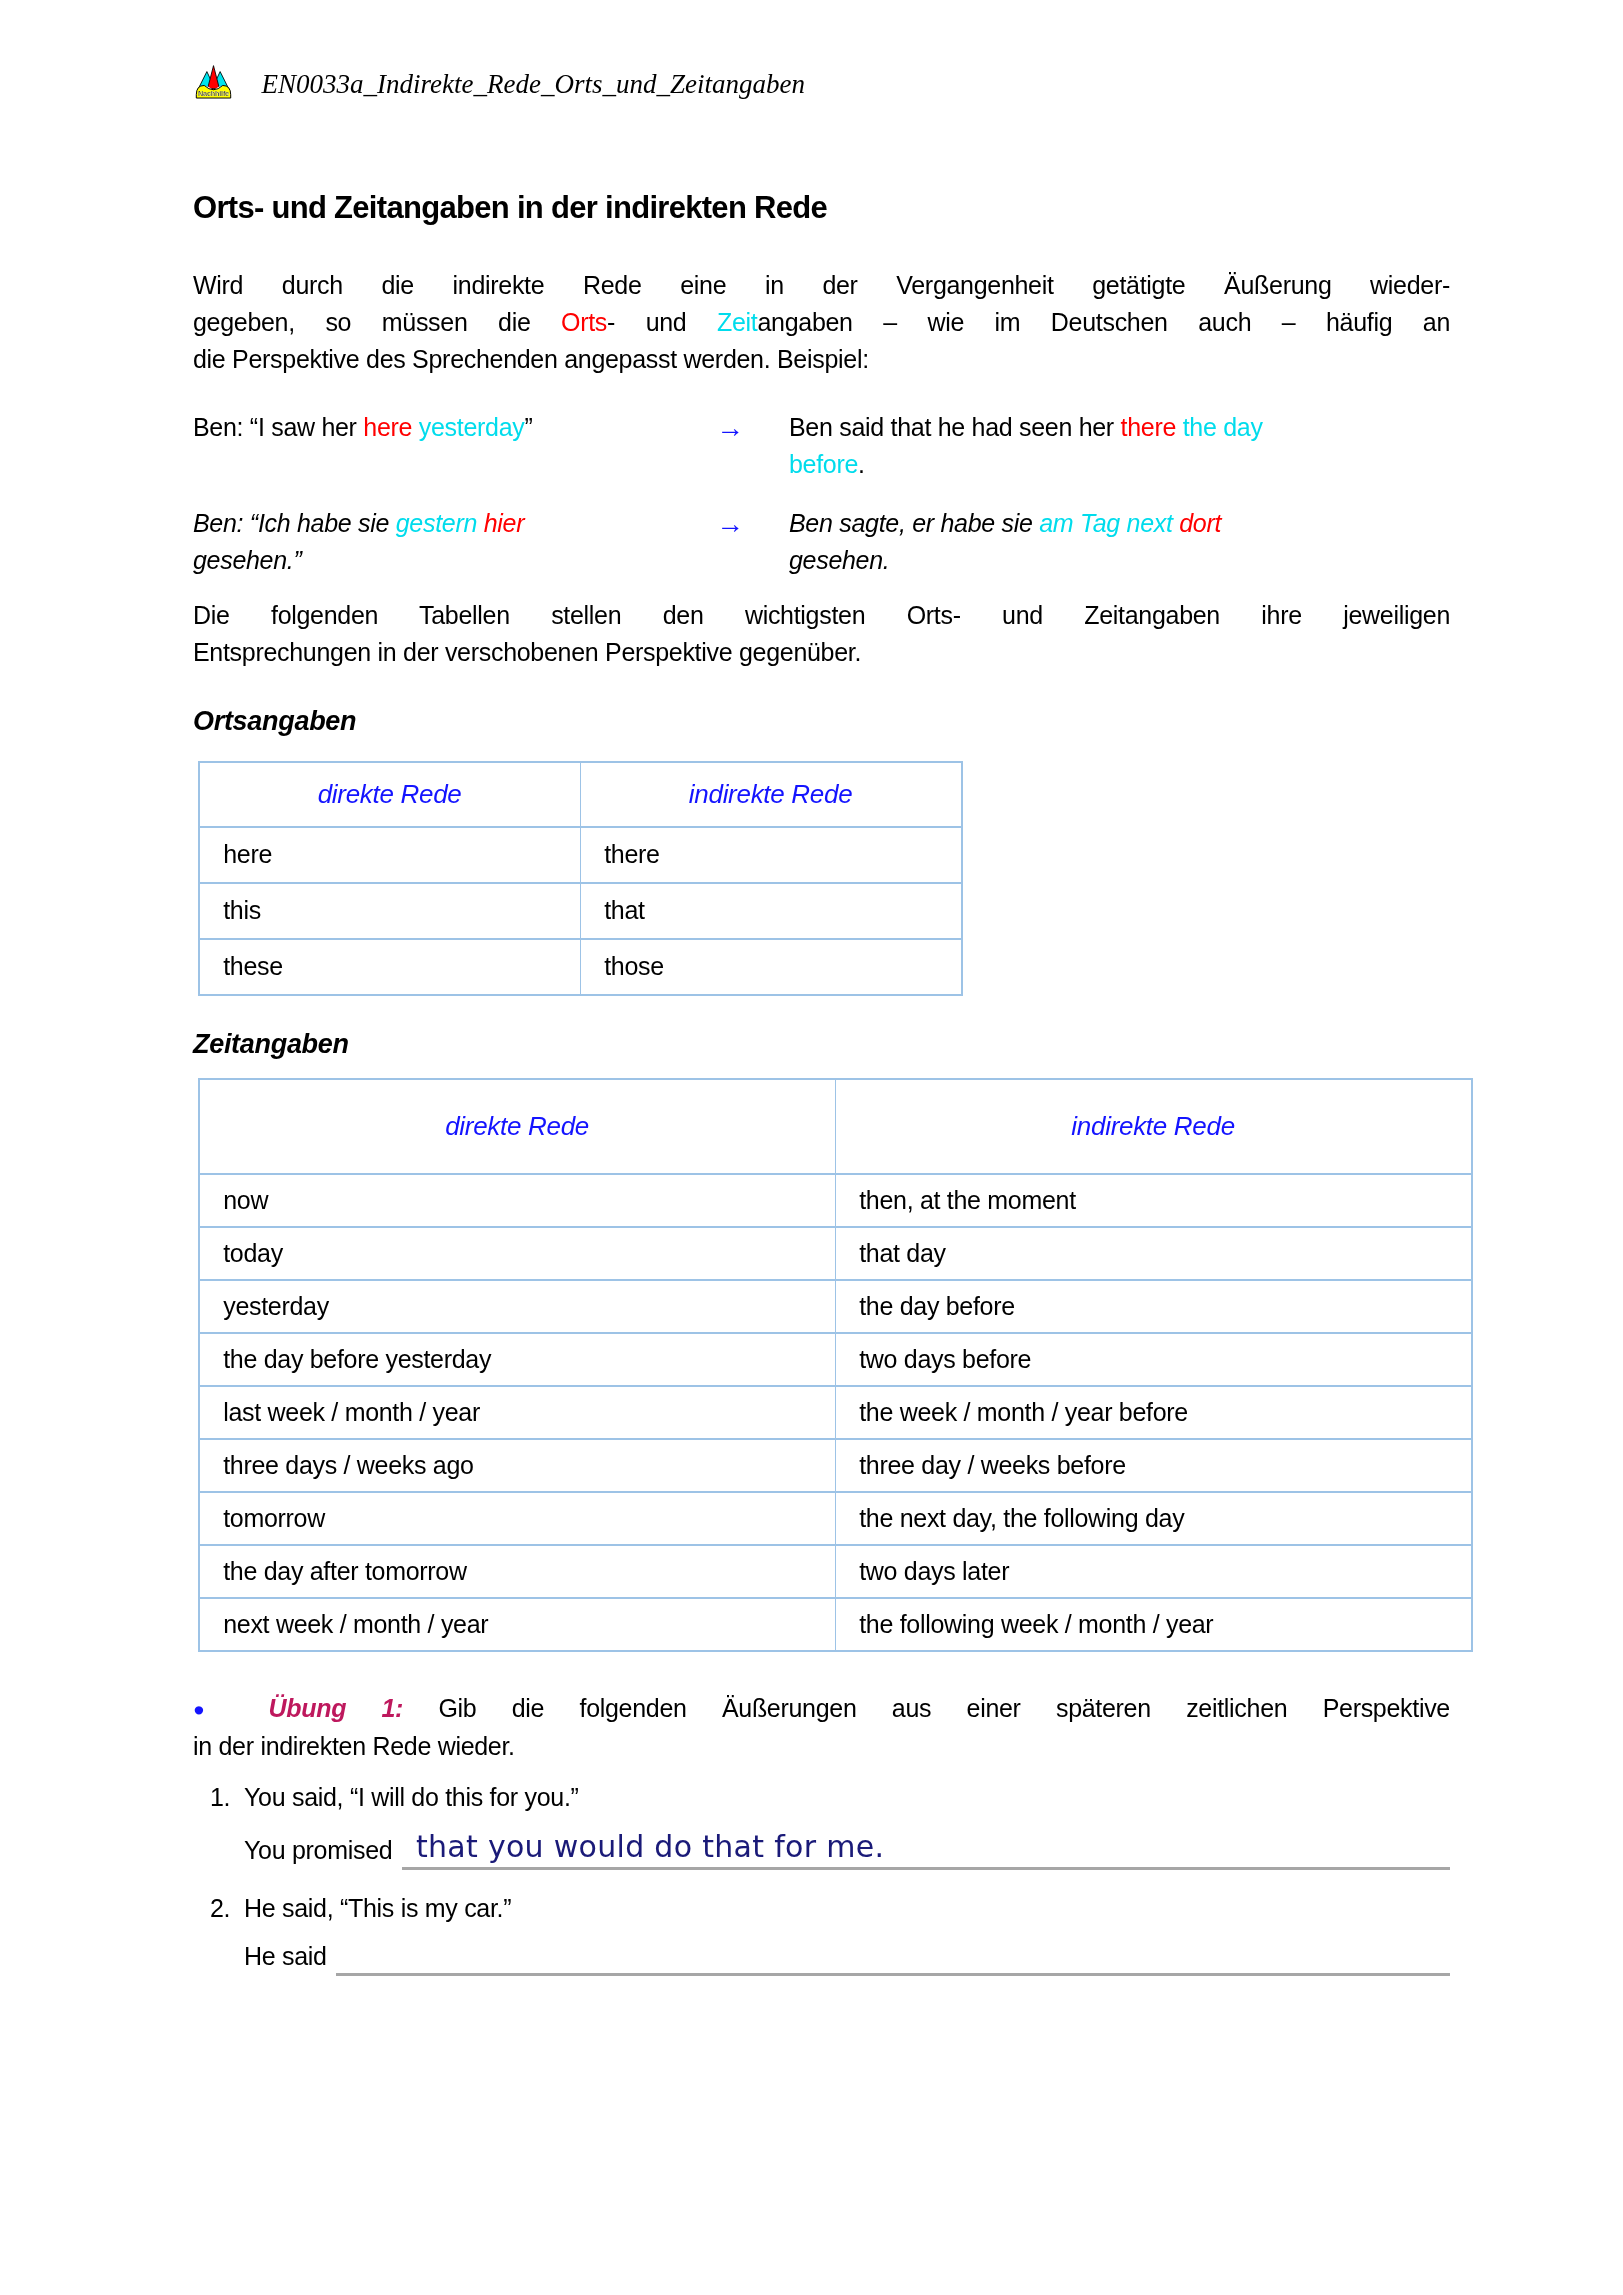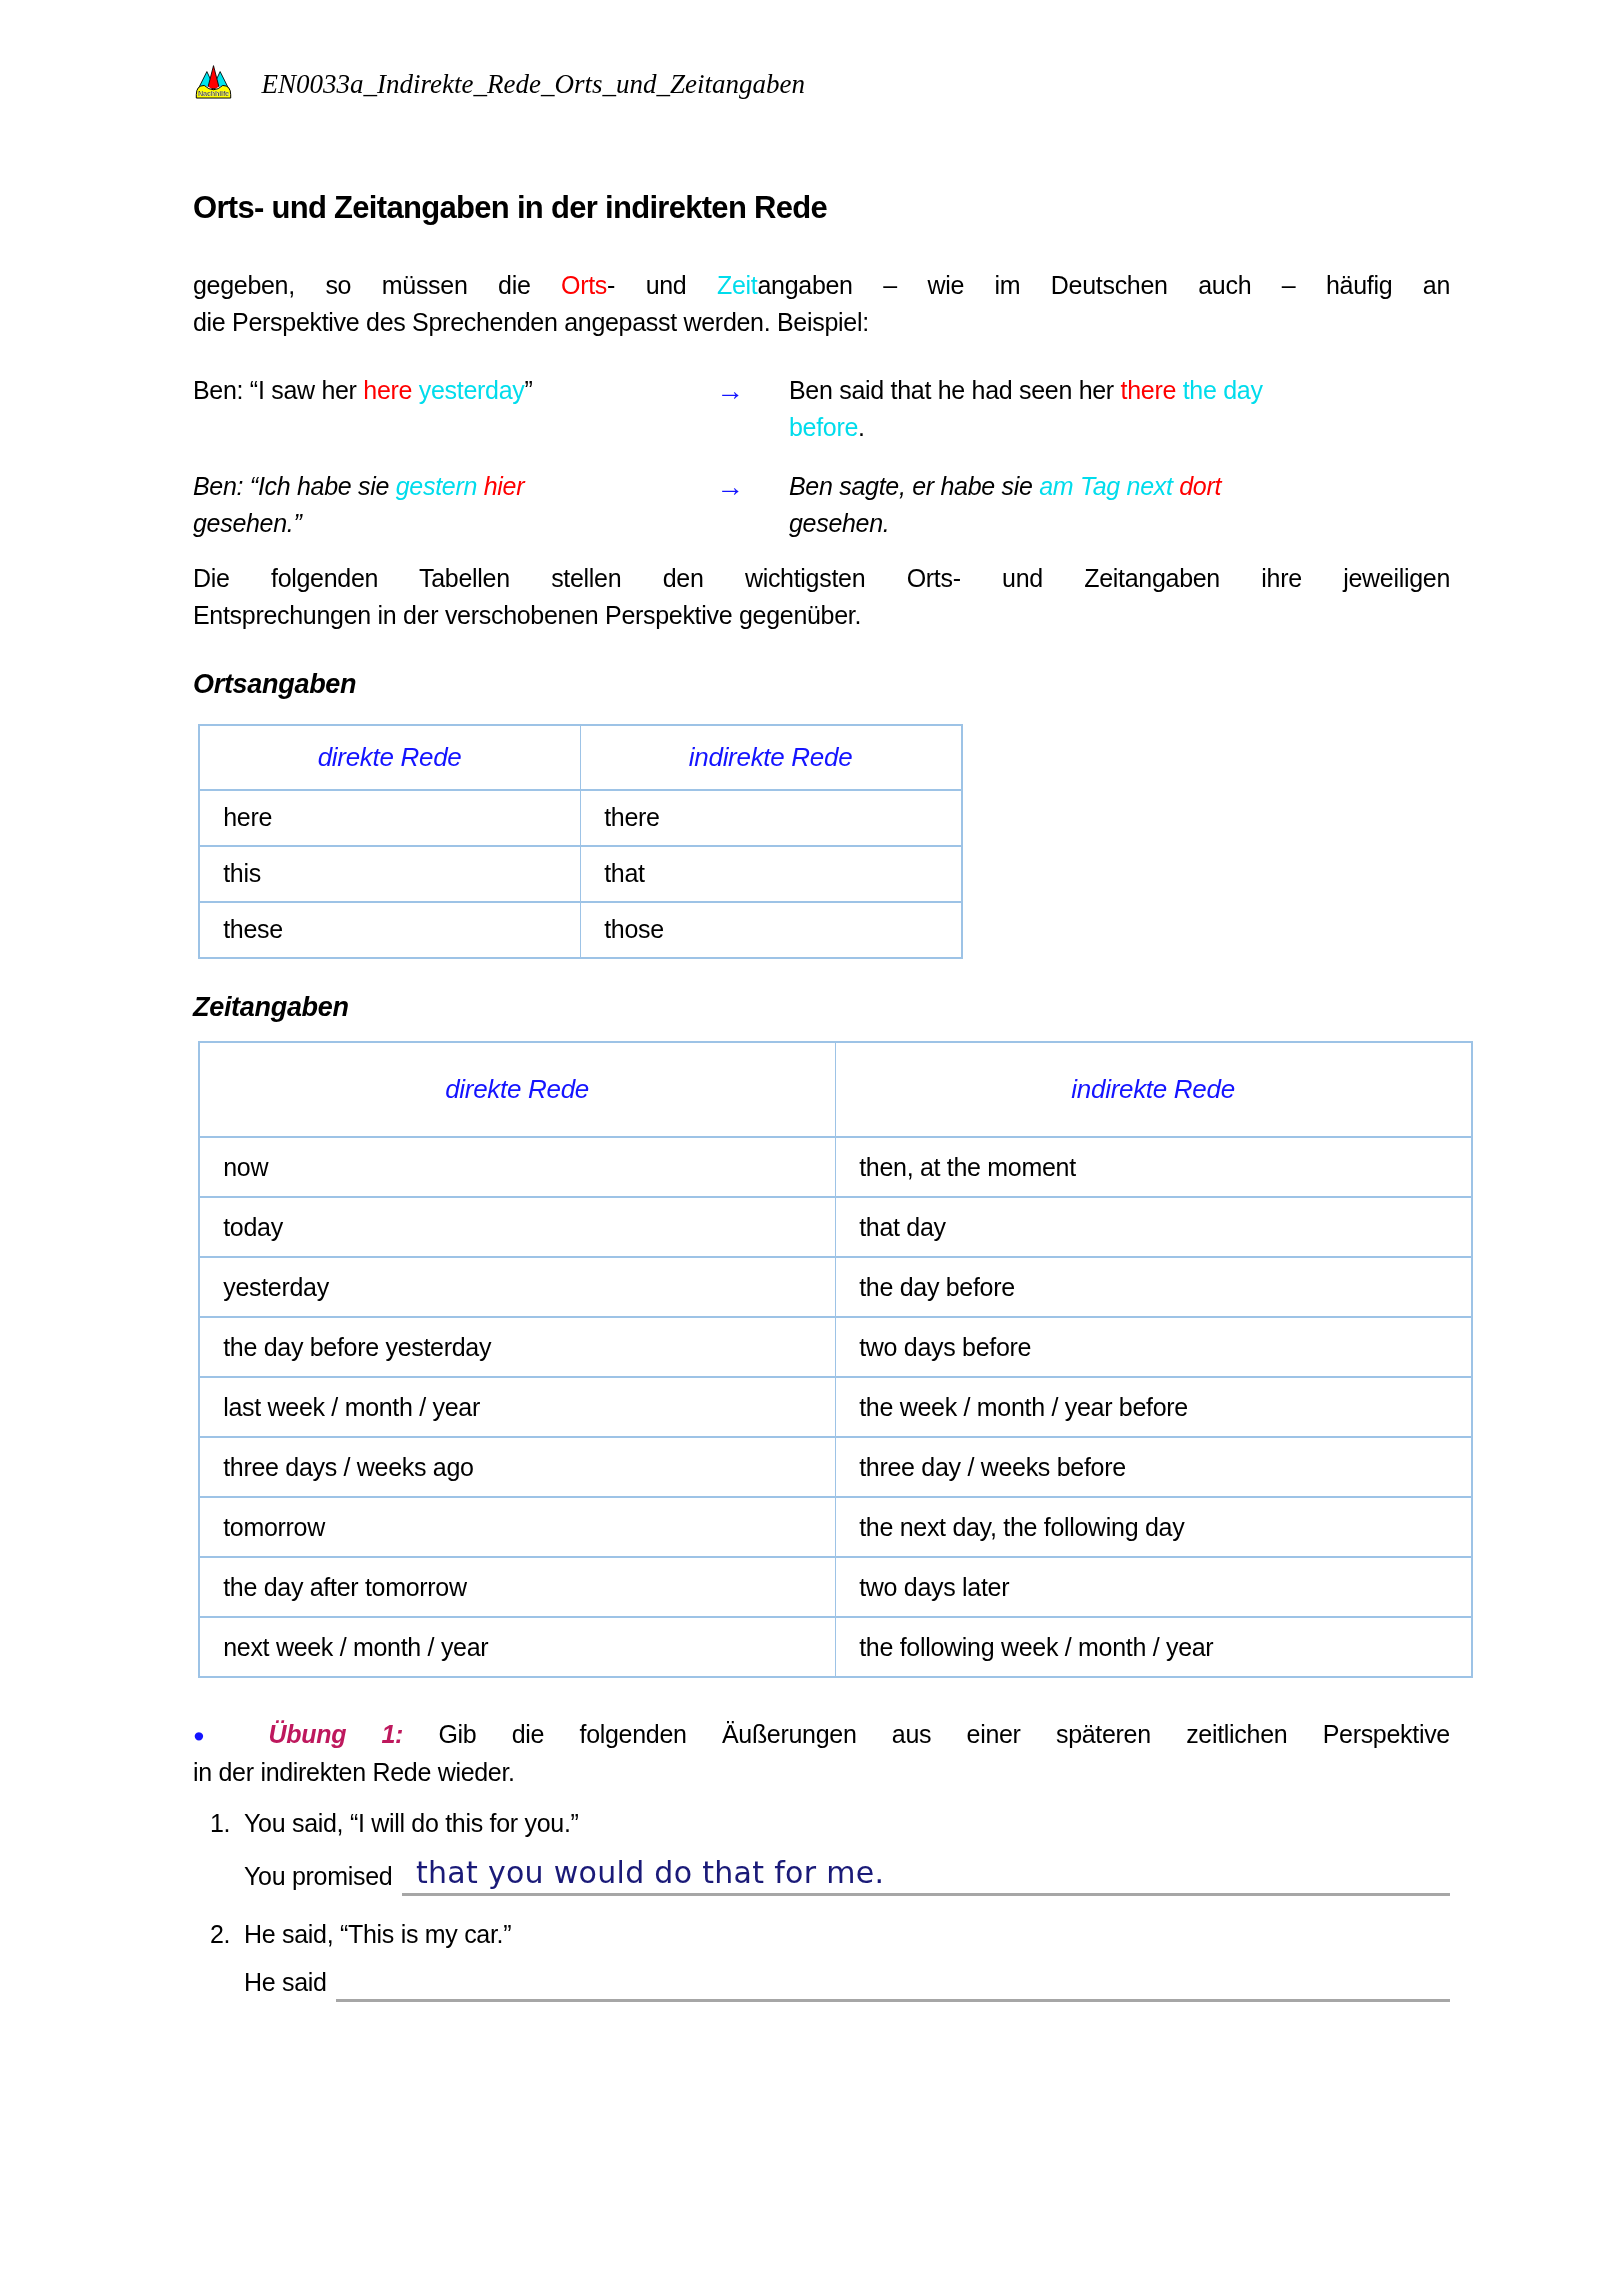--- a/index.html
+++ b/index.html
@@ -35,21 +35,21 @@
   .sec-h { font-size:27px; font-weight:bold; font-style:italic; letter-spacing:-0.3px; }
   .sec-h.orts { margin-top:35px; }
   .sec-h.zeit { margin-top:33px; }
   
   table { border-collapse:collapse; border:2.6px solid #9DC3E6; margin-left:4.6px; }
   .t-orts { margin-top:23.6px; width:765px; }
   .t-zeit { margin-top:18.3px; width:1275px; }
   td { border:1.3px solid #9DC3E6; border-top-width:2px; border-bottom-width:2px;
        vertical-align:middle; padding-left:23.6px; font-size:25px; }
   .t-orts td { width:382px; height:56px; }
-  .t-zeit td { width:638px; height:60px; }
+  .t-zeit td { width:638px; height:53px; }
   td.th { text-align:center; padding-left:0; color:#1414FF; font-style:italic; font-size:26px; }
   .t-orts td.th { height:65px; }
   .t-zeit td.th { height:95px; }
   
   .uebung { margin-top:38px; line-height:37px; }
   .u-bullet { color:#1414FF; font-size:19.6px; vertical-align:1.3px; }
   .u-label { color:#be185d; font-weight:bold;font-style:italic; }
   
   .ex-item { margin-top:19.6px; padding-left:17px; line-height:37px; }
   .ex-item.first { margin-top:14.4px; }
@@ -82,20 +82,21 @@
         <path d="M5,52 L5,47 Q5,33 17,33 Q31,46 45,33 Q57,33 57,47 L57,52 Z" fill="#FFFF00" stroke="#000" stroke-width="1.5" stroke-linejoin="round"></path>
         <text x="31" y="49.5" text-anchor="middle" font-family="Liberation Sans, sans-serif" font-size="11" font-weight="bold" fill="#111" stroke="#fff" stroke-width="0.35">Nachhilfe</text>
       </svg>
     </span>
     <span class="hdr-filename">EN0033a_Indirekte_Rede_Orts_und_Zeitangaben</span>
   </div>
 
   <div class="title">Orts- und Zeitangaben in der indirekten Rede</div>
 
   <div class="para">
+    <div class="jline">Wird durch die indirekte Rede eine in der Vergangenheit getätigte Äußerung wieder-</div>
     <div class="jline"><span>gegeben, so müssen die </span><span class="red">Orts</span><span>- und </span><span class="cyan">Zeit</span><span>angaben – wie im Deutschen auch – häufig an</span></div>
     <div>die Perspektive des Sprechenden angepasst werden. Beispiel:</div>
   </div>
 
   <div class="examples">
     <div class="ex-row">
       <div><span>Ben: “I saw her </span><span class="red">here</span><span> </span><span class="cyan">yesterday</span><span>”</span></div>
       <div class="ex-arrow">→</div>
       <div>
         <div><span>Ben said that he had seen her </span><span class="red">there</span><span> </span><span class="cyan">the day</span></div>

